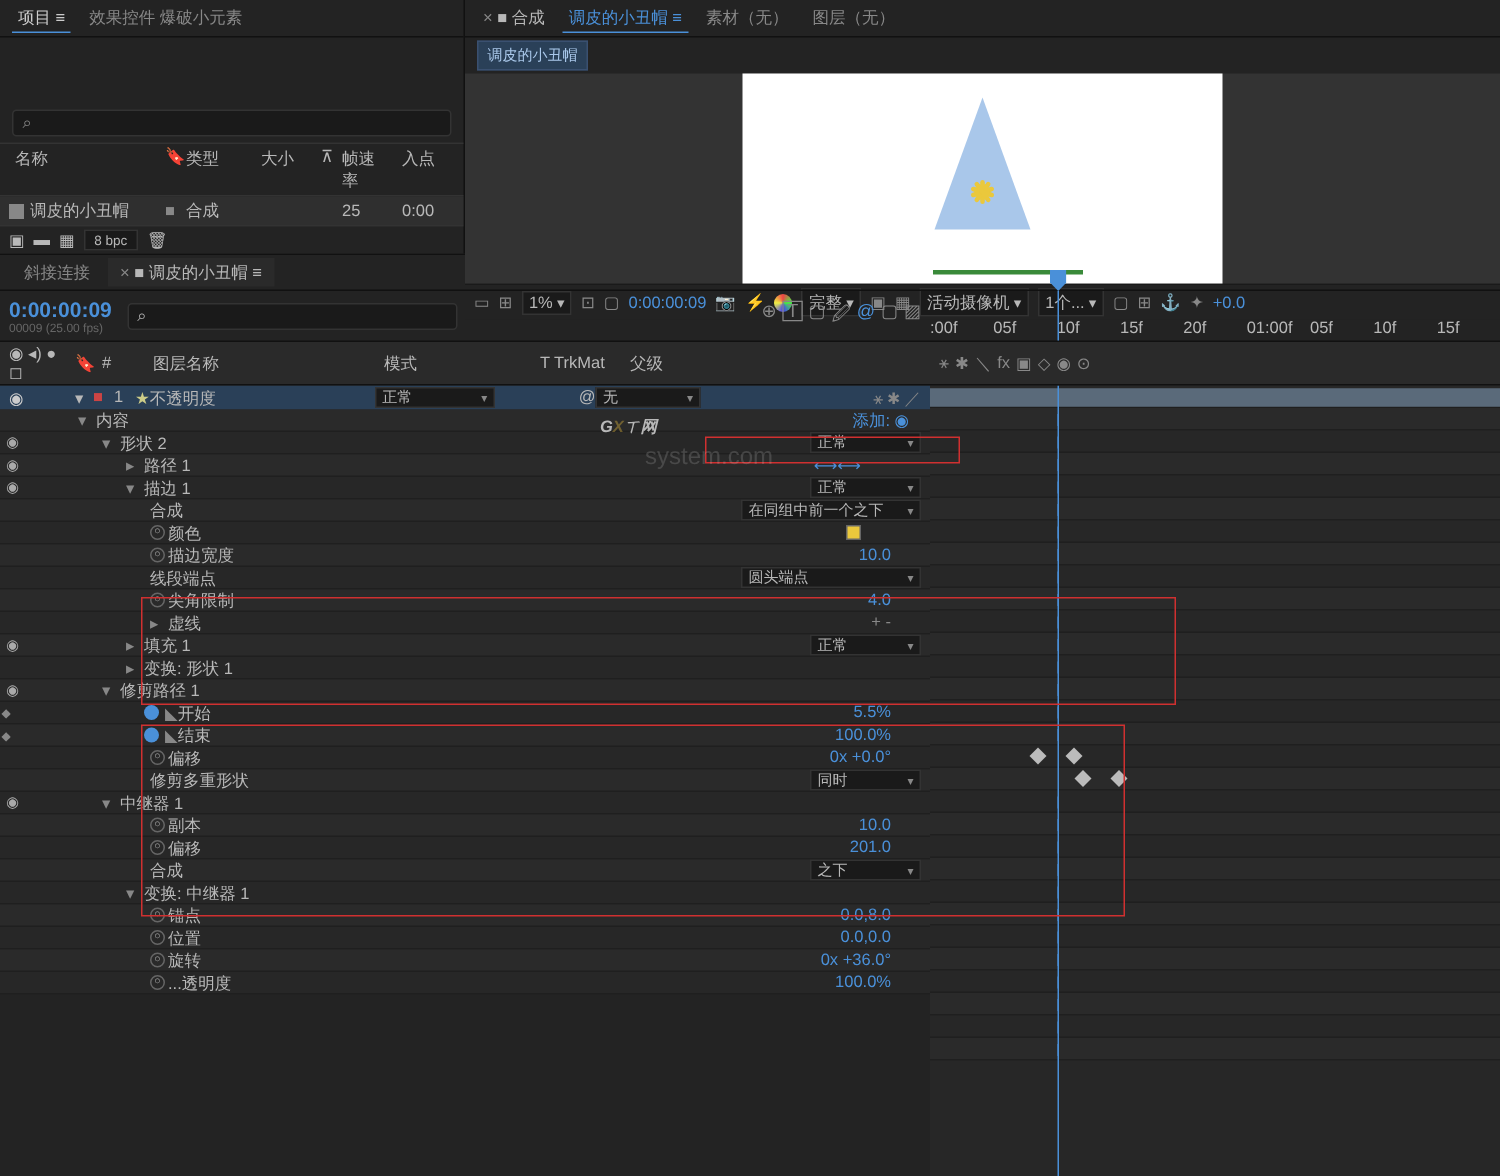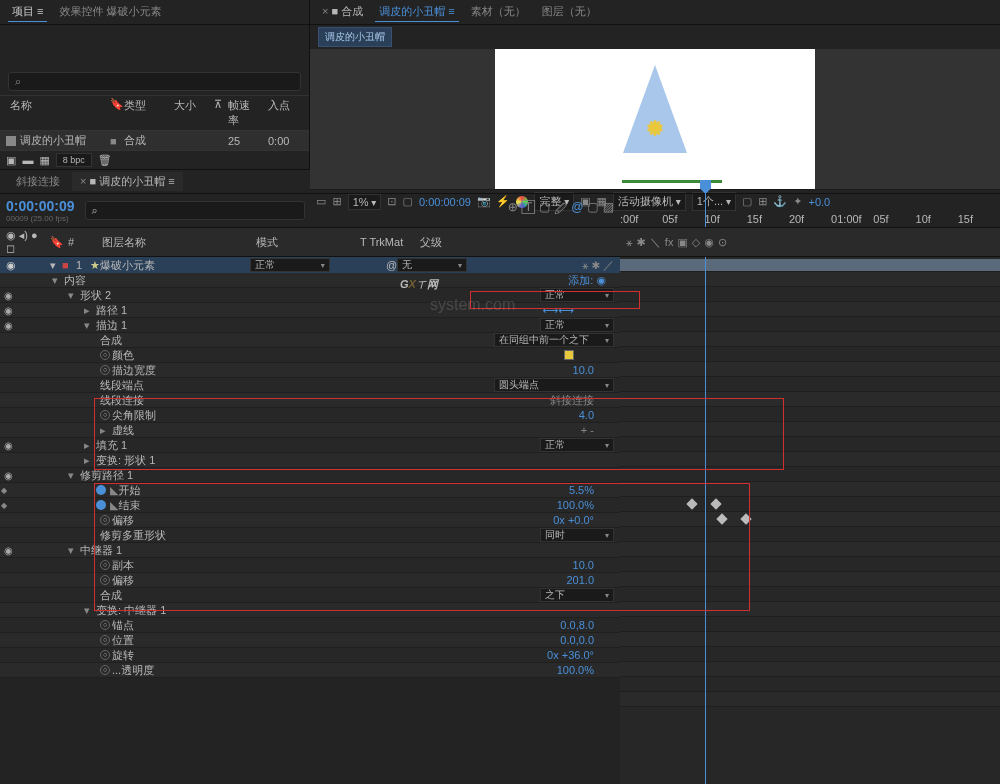--- a/index.html
+++ b/index.html
@@ -260,21 +260,21 @@
 
   <div class="tl-body">
     <div class="tl-left">
       <div class="layer-row">
         <span class="eye">◉</span>
         <span style="width:30px"></span>
         <span class="arrow">▾</span>
         <span style="width:14px;color:#c44">■</span>
         <span style="width:14px">1</span>
         <span class="star">★</span>
-        <span class="lname">爆破小元素</span>
+        <span class="lname">不透明度</span>
         <span class="layer-dd">正常</span>
         <span style="width:56px"></span>
         <span>@</span>
         <span class="layer-dd parent-dd">无</span>
         <span style="margin-left:auto;color:#888"> ⚹ ✱ ／</span>
       </div>
 
       <div class="prop-row">
           <span class="indent" style="width:20px"></span>
           <span class="arrow">▾</span>
@@ -319,25 +319,20 @@
           <span class="pname">描边宽度</span>
           <span class="pval">10.0</span>
         </div>
       <div class="prop-row">
           <span class="indent" style="width:68px"></span>
           <span class="pname">线段端点</span>
           <span class="prop-dd">圆头端点</span>
         </div>
       <div class="prop-row">
           <span class="indent" style="width:68px"></span>
-          <span class="pname">线段连接</span>
-          <span class="pval" style="color:#888">斜接连接</span>
-        </div>
-      <div class="prop-row">
-          <span class="indent" style="width:68px"></span>
           <span class="sw">○</span>
           <span class="pname">尖角限制</span>
           <span class="pval">4.0</span>
         </div>
       <div class="prop-row">
           <span class="indent" style="width:68px"></span>
           <span class="arrow">▸</span>
           <span class="pname">虚线</span>
           <span class="pval" style="color:#888">+  -</span>
         </div>

